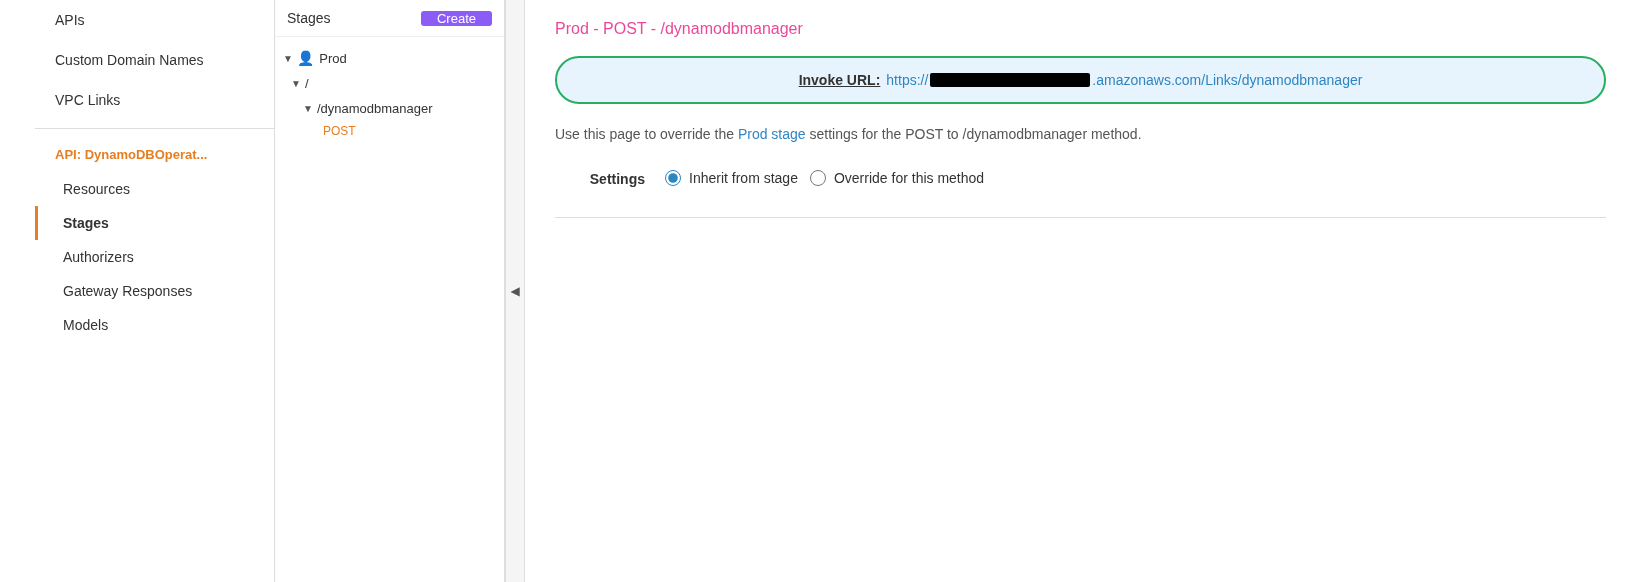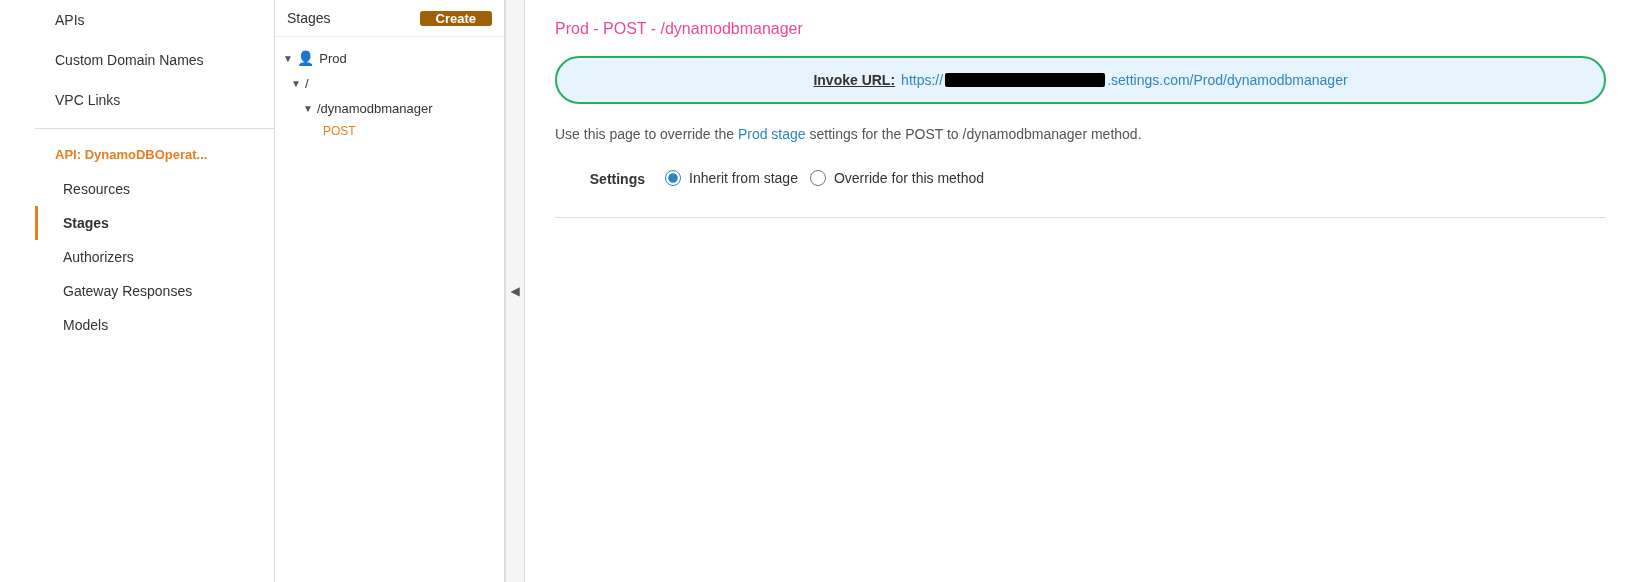--- a/index.html
+++ b/index.html
@@ -71,28 +71,28 @@
       justify-content: space-between;
       padding: 10px 12px;
       border-bottom: 1px solid #eee;
     }
     .stage-panel-title {
       font-size: 14px;
       font-weight: 500;
       color: #333;
     }
     .create-btn {
-      background: #a16207;
+      background: #8b5cf6;
       color: white;
       border: none;
       padding: 0 16px;
       border-radius: 3px;
       cursor: pointer;
       font-size: 13px;
-      font-weight: bold;
+      font-weight: normal;
     }
 
     .stage-tree {
       padding: 8px 0;
       flex: 1;
       overflow-y: auto;
     }
     .tree-item {
       display: flex;
       align-items: center;
@@ -294,21 +294,21 @@
   <span>◀</span>
 </button>
 
 <div class="main-content">
   <h1 class="main-title">Prod - POST - /dynamodbmanager</h1>
 
   <div class="invoke-banner">
     <span class="invoke-label">Invoke URL:</span>
     <span style="color:#2e86c1;">https://</span>
     <span class="invoke-url-redacted"></span>
-    <span style="color:#2e86c1;">.settings.com/Prod/dynamodbmanager</span>
+    <span style="color:#2e86c1;">.amazonaws.com/Links/dynamodbmanager</span>
   </div>
 
   <p class="description">
     <span>Use this page to override the </span><a href="#">Prod stage</a><span> settings for the POST to /dynamodbmanager method.</span>
   </p>
 
   <div class="settings-section">
     <span class="settings-label">Settings</span>
     <div class="radio-group">
       <div class="radio-item">

